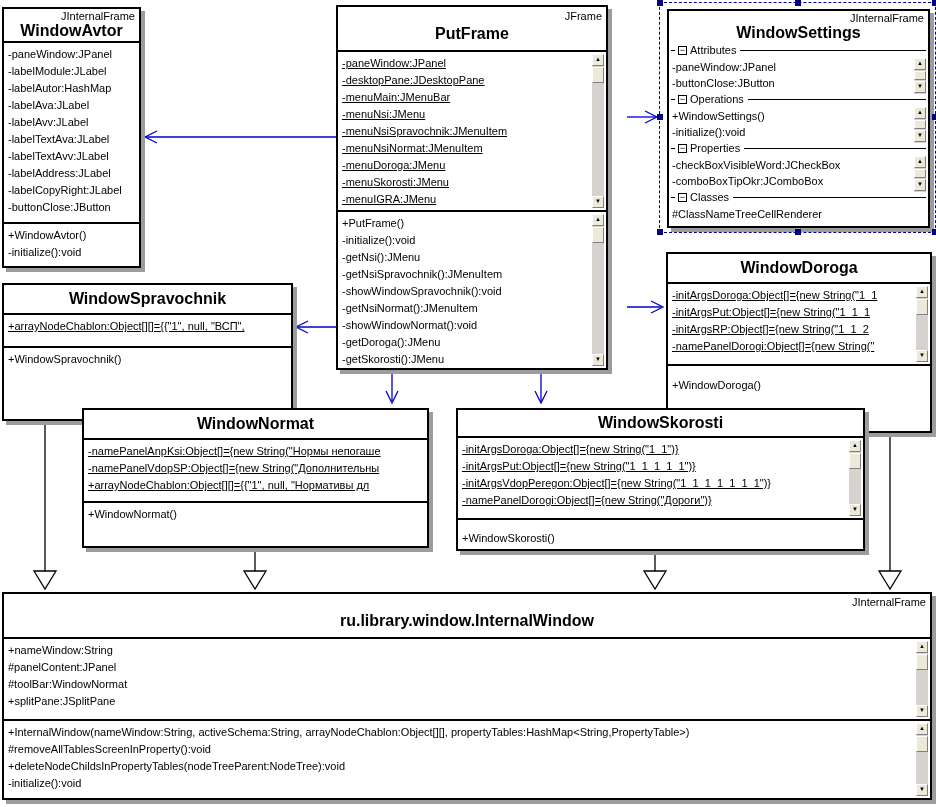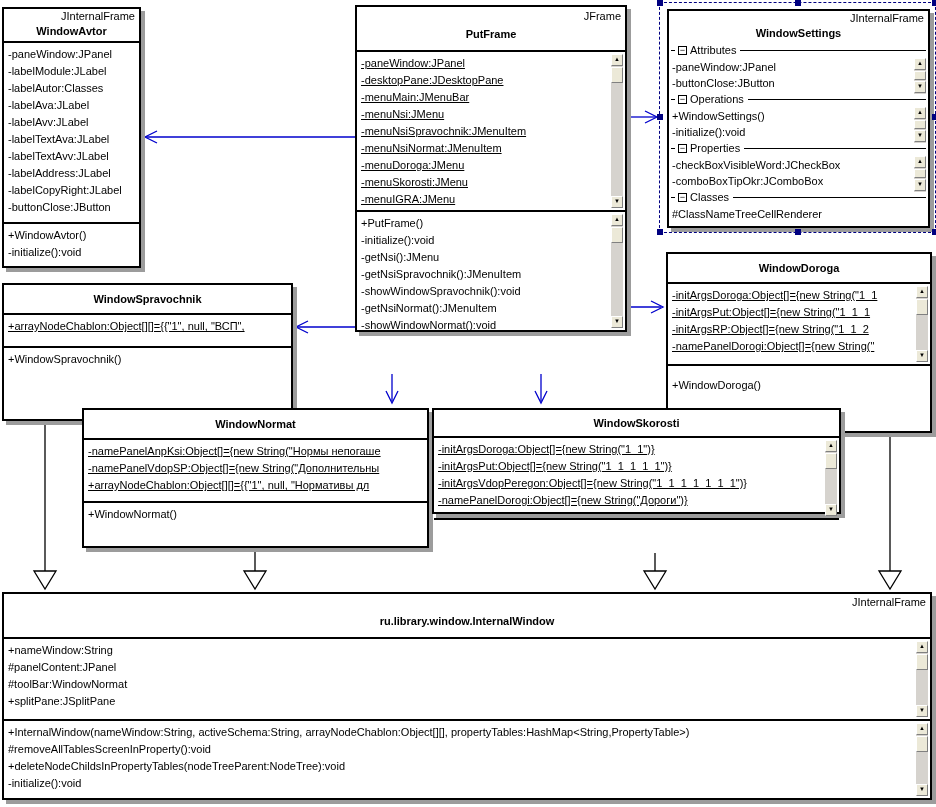--- a/index.html
+++ b/index.html
@@ -4,21 +4,21 @@
 <style>
   html,body{margin:0;padding:0;background:#fff;}
   #canvas{position:relative;width:936px;height:807px;background:#fff;overflow:hidden;
           font-family:"Liberation Sans",sans-serif;font-size:11px;color:#000;}
   svg.connectors{position:absolute;left:0;top:0;z-index:1;}
 
   .uml-box{position:absolute;background:#fff;border:2px solid #000;
            box-shadow:4px 4px 0 #9c9c9c;display:flex;flex-direction:column;z-index:2;box-sizing:border-box;}
   .box-title{padding:1px 4px 2px 4px;flex:0 0 auto;border-radius:14px;}
   .stereo{text-align:right;font-size:11px;line-height:13px;min-height:0;}
-  .cname{text-align:center;font-weight:bold;font-size:11px;line-height:16px;}
+  .cname{text-align:center;font-weight:bold;font-size:16px;line-height:16px;}
   .compartment{position:relative;overflow:hidden;padding:3px 4px 1px 4px;border-top:2px solid #000;}
   .compartment.with-sb{padding-right:17px;}
   .member{white-space:nowrap;overflow:hidden;line-height:17px;height:17px;}
   .underlined > .member{text-decoration:underline;}
   .grow{flex:1 1 auto;}
 
   
   .vscroll{position:absolute;top:2px;right:2px;bottom:2px;width:12px;background:#d6d3ce;z-index:3;}
   .sb-btn{width:12px;height:12px;background:#ece9d8;border:1px solid;border-color:#fff #808080 #808080 #fff;
           box-sizing:border-box;font-size:6px;line-height:9px;text-align:center;color:#000;}
@@ -95,36 +95,36 @@
   </svg>
 
   <div class="uml-box" style="left:2px;top:7px;width:139px;height:261px">
     <div class="box-title">
       <div class="stereo">JInternalFrame</div>
       <div class="cname">WindowAvtor</div>
     </div>
     <div class="compartment grow" style="line-height:17px">
         <div class="member">-paneWindow:JPanel</div>
         <div class="member">-labelModule:JLabel</div>
-        <div class="member">-labelAutor:Classes</div>
+        <div class="member">-labelAutor:HashMap</div>
         <div class="member">-labelAva:JLabel</div>
         <div class="member">-labelAvv:JLabel</div>
         <div class="member">-labelTextAva:JLabel</div>
         <div class="member">-labelTextAvv:JLabel</div>
         <div class="member">-labelAddress:JLabel</div>
         <div class="member">-labelCopyRight:JLabel</div>
         <div class="member">-buttonClose:JButton</div>
       </div>
     <div class="compartment" style="flex:0 0 38px">
         <div class="member">+WindowAvtor()</div>
         <div class="member">-initialize():void</div>
       </div>
   </div>
 
-  <div class="uml-box" style="left:355px;top:5px;width:272px;height:327px">
+  <div class="uml-box" style="left:336px;top:5px;width:272px;height:365px">
     <div class="box-title" style="padding-top:3px">
       <div class="stereo">JFrame</div>
       <div class="cname" style="padding:3px 0 6px 0">PutFrame</div>
     </div>
     <div class="compartment with-sb underlined" style="flex:0 0 154px">
       <div class="vscroll">
         <div class="sb-btn">▲</div>
         <div class="sb-thumb"></div>
         <div class="sb-btn down">▼</div>
       </div>
@@ -278,21 +278,21 @@
     <div class="compartment underlined" style="flex:0 0 57px">
         <div class="member">-namePanelAnpKsi:Object[]={new String("Нормы непогаше</div>
         <div class="member">-namePanelVdopSP:Object[]={new String("Дополнительны</div>
         <div class="member">+arrayNodeChablon:Object[][]={{"1", null, "Нормативы дл</div>
       </div>
     <div class="compartment grow">
         <div class="member">+WindowNormat()</div>
       </div>
   </div>
 
-  <div class="uml-box" style="left:432px;top:408px;width:409px;height:106px">
+  <div class="uml-box" style="left:456px;top:408px;width:409px;height:143px">
     <div class="box-title">
       <div class="cname" style="padding:4px 0 3px 0">WindowSkorosti</div>
     </div>
     <div class="compartment with-sb underlined" style="flex:0 0 76px">
       <div class="vscroll">
         <div class="sb-btn">▲</div>
         <div class="sb-thumb"></div>
         <div class="sb-btn down">▼</div>
       </div>
     <div class="member">-initArgsDoroga:Object[]={new String("1_1")}</div>

